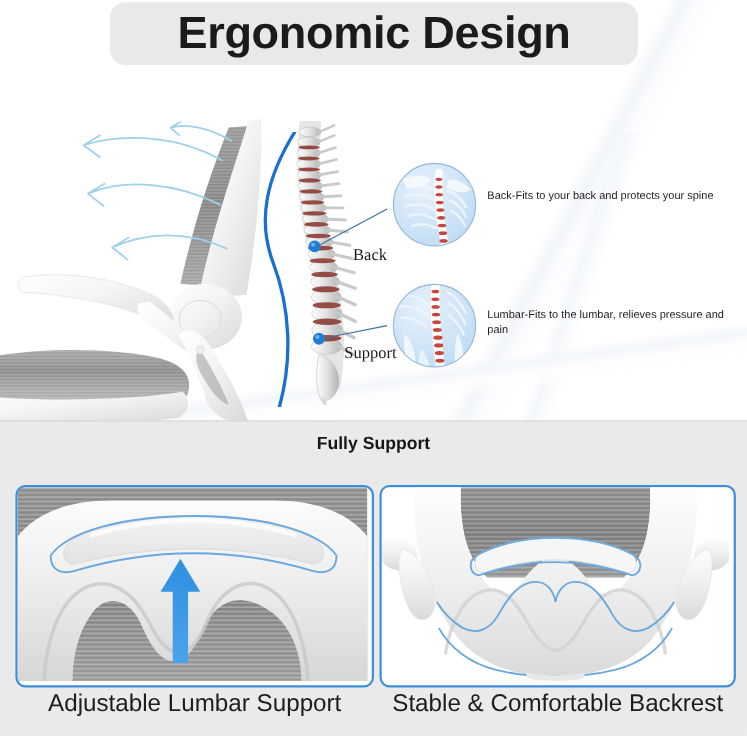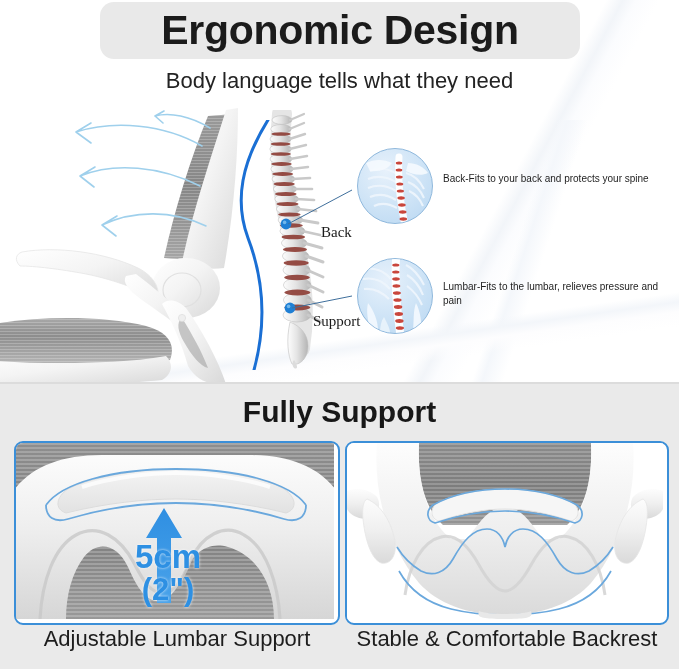--- a/index.html
+++ b/index.html
@@ -104,21 +104,21 @@
     background:#dcdcdc;
   }
 
   
   #bottom-section{
     position:absolute;left:0;top:384px;width:679px;height:285px;
     background:#eaeaea;
   }
   #fully-support-title{
     position:absolute;left:0;top:11px;width:679px;text-align:center;
-    font-size:30px;font-weight:bold;color:#171717;
+    font-size:16px;font-weight:bold;color:#171717;
     font-family:"Liberation Sans", sans-serif;
   }
 
   .feature-panel{
     position:absolute;top:57px;height:180px;
     border:2px solid #3b8fd8;border-radius:9px;
     background:#ffffff;overflow:hidden;
   }
   #panel-lumbar{left:14px;width:322px;}
   #panel-backrest{left:345px;width:320px;}
@@ -151,21 +151,20 @@
 
   <div id="top-section">
 
     <div class="bg-swoosh" id="swoosh-1"></div>
     <div class="bg-swoosh" id="swoosh-2"></div>
     <div class="bg-swoosh" id="swoosh-3"></div>
 
     <div id="title-banner">
       <div id="title-text">Ergonomic Design</div>
     </div>
-    <div id="subtitle-text">Body language tells what they need</div>
 
     <svg id="chair-illustration" viewBox="0 0 252 276">
       <defs>
         <linearGradient id="meshG" x1="0" y1="0" x2="0" y2="1">
           <stop offset="0" stop-color="#9a9a9a"></stop>
           <stop offset="0.5" stop-color="#868686"></stop>
           <stop offset="1" stop-color="#a5a5a5"></stop>
         </linearGradient>
         <linearGradient id="frameG" x1="0" y1="0" x2="1" y2="1">
           <stop offset="0" stop-color="#ffffff"></stop>
@@ -455,24 +454,20 @@
       
       <svg id="measure-arrow" viewBox="0 0 40 95">
         <defs>
           <linearGradient id="arrG" x1="0" y1="0" x2="0" y2="1">
             <stop offset="0" stop-color="#2f8fe2"></stop>
             <stop offset="1" stop-color="#4aa3ea"></stop>
           </linearGradient>
         </defs>
         <path d="M20 0 L38 30 L27 30 L27 95 L13 95 L13 30 L2 30 Z" fill="url(#arrG)"></path>
       </svg>
-      <div id="measure-label">
-        <span id="measure-value">5cm</span>
-        <span id="measure-alt">(2")</span>
-      </div>
     </div>
 
     <div class="feature-panel" id="panel-backrest">
       <svg viewBox="0 0 316 176" width="316" height="176">
         <defs>
           <linearGradient id="bgMesh3" x1="0" y1="0" x2="0" y2="1">
             <stop offset="0" stop-color="#8b8b8b"></stop>
             <stop offset="0.55" stop-color="#7c7c7c"></stop>
             <stop offset="1" stop-color="#959595"></stop>
           </linearGradient>

